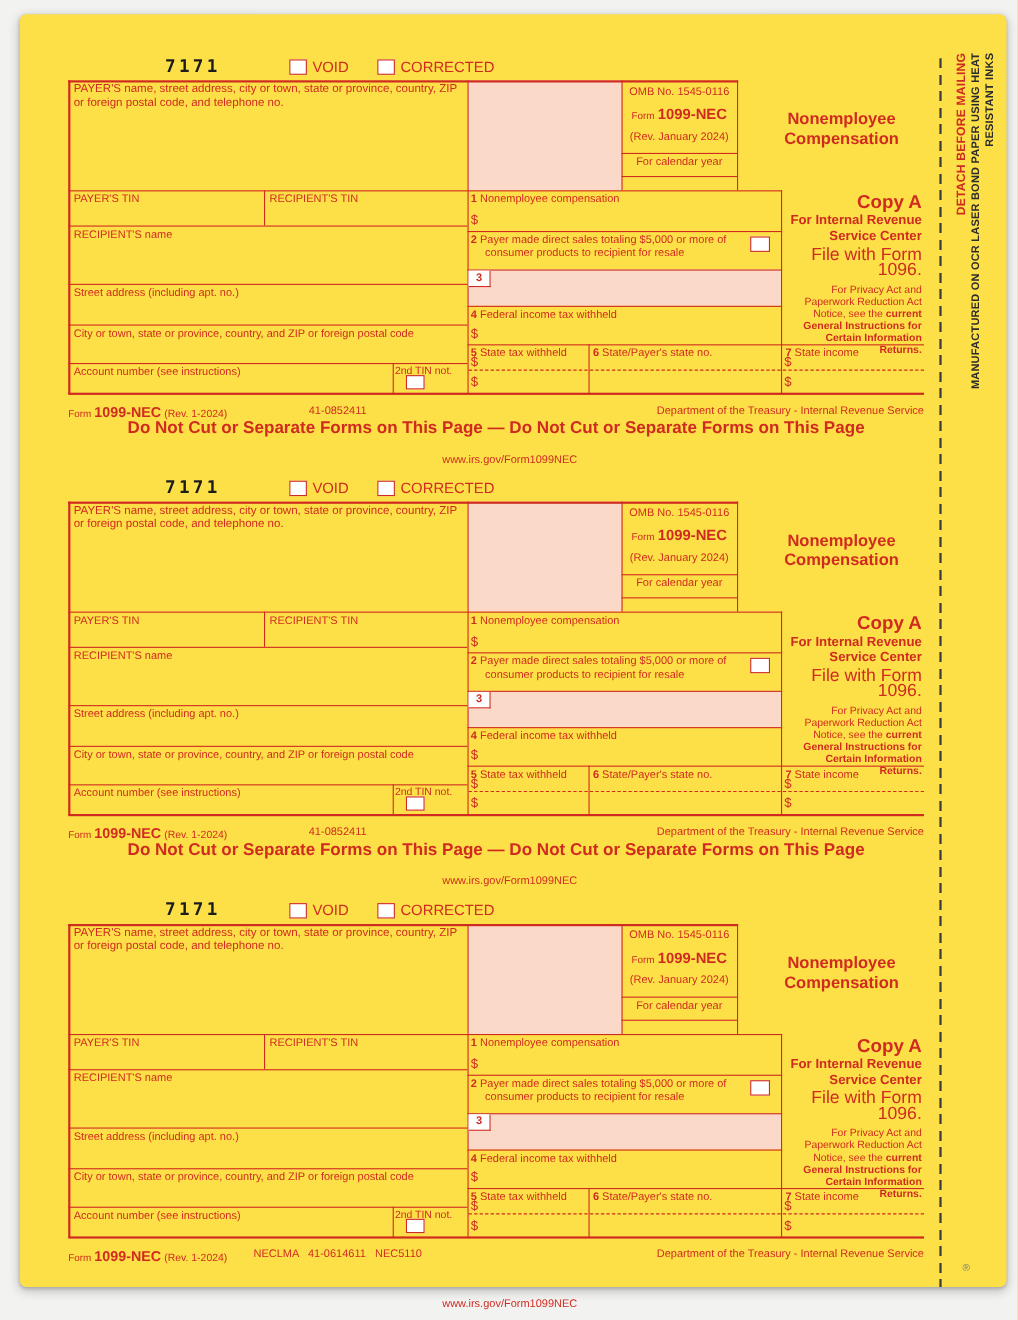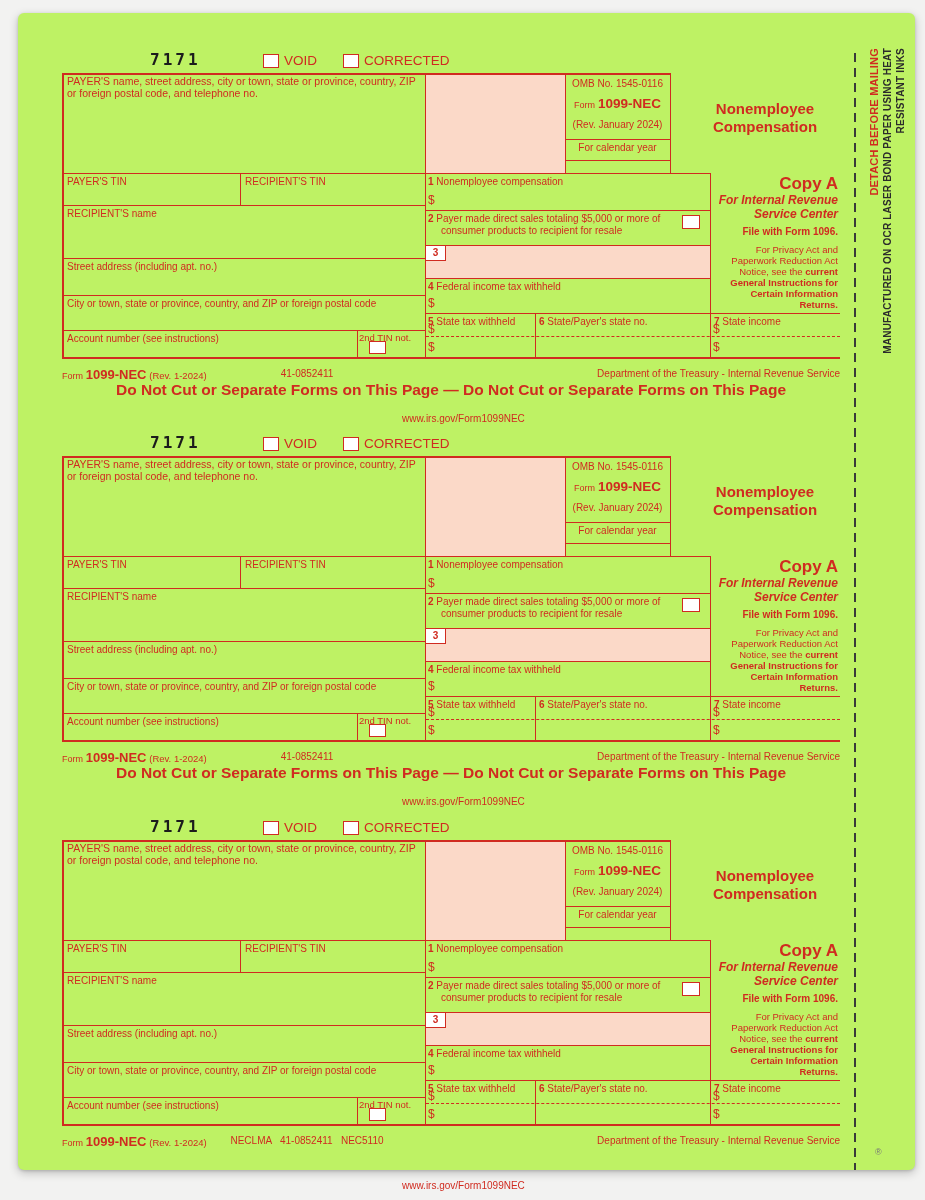--- a/index.html
+++ b/index.html
@@ -11,21 +11,21 @@
   html,body{width:925px;height:1200px;}
   body{
     background:#f2f2f1;
     font-family:"Liberation Sans",sans-serif;
     color:var(--red);
     position:relative;
     overflow:hidden;
   }
   .paper{
     position:absolute;left:18px;top:13px;width:897px;height:1157px;
-    background:#bef264;border-radius:6px;
+    background:#fde047;border-radius:6px;
     box-shadow:0 3px 10px rgba(0,0,0,.22), 0 1px 3px rgba(0,0,0,.15);
   }
   
   .form{position:absolute;left:44px;width:778px;height:352px;}
   .grid{position:absolute;left:0;top:23px;width:778px;height:285px;}
   .hl{position:absolute;height:0;border-top:1.5px solid var(--red);}
   .vl{position:absolute;width:0;border-left:1.5px solid var(--red);}
   .hd{position:absolute;height:0;border-top:1.3px dashed var(--red);}
   .t2h{border-top-width:2px;}
   .t2v{border-left-width:2px;}
@@ -41,22 +41,22 @@
     font-size:16px;letter-spacing:3px;
   }
   .hdr-lab{position:absolute;top:3px;font-size:13.5px;}
   .omb{position:absolute;left:503px;width:105px;text-align:center;font-size:10px;}
   .omb .fw{font-size:9px;}
   .omb .fn{font-weight:bold;font-size:13.5px;}
   .title{position:absolute;left:628px;top:27px;width:150px;text-align:center;
          font-weight:bold;font-size:15px;line-height:18px;}
   .copyblock{position:absolute;left:650px;top:101px;width:126px;text-align:right;}
   .copy-a{font-weight:bold;font-size:17px;line-height:19px;}
-  .copy-line{font-weight:bold;font-size:12px;line-height:14px;font-style:italic;}
-  .file-with{font-weight:bold;font-size:10px;line-height:14px;margin-top:4px;}
+  .copy-line{font-weight:bold;font-size:12px;line-height:14px;}
+  .file-with{font-weight:normal;font-size:16px;line-height:14px;margin-top:4px;}
   .privacy{font-size:9.5px;line-height:11px;margin-top:5px;}
   .privacy b{font-weight:bold;}
   .chip3{
     position:absolute;left:364px;top:173px;width:20px;height:15px;background:#fff;
     border-right:1.5px solid var(--red);border-bottom:1.5px solid var(--red);
     font-weight:bold;font-size:10px;text-align:center;line-height:14px;
   }
   .footer-row{position:absolute;top:316px;left:0;width:778px;height:15px;font-size:10px;}
   .f-left{position:absolute;left:0;top:1px;}
   .f-left .fw{font-size:9px;}
@@ -359,21 +359,21 @@
         <div class="copy-a">Copy A</div>
         <div class="copy-line">For Internal Revenue</div>
         <div class="copy-line">Service Center</div>
         <div class="file-with">File with Form 1096.</div>
         <div class="privacy"><span>For Privacy Act and Paperwork Reduction Act Notice, see the </span><b>current General Instructions for Certain Information Returns.</b></div>
       </div>
     </div>
 
     <div class="footer-row">
       <div class="f-left"><span class="fw">Form</span> <span class="fn">1099-NEC</span> <span class="rv">(Rev. 1-2024)</span></div>
-      <div class="f-codes">NECLMA   41-0852411   NEC5110</div>
+      <div class="f-codes">NECLMA   41-0614611   NEC5110</div>
       <div class="f-url">www.irs.gov/Form1099NEC</div>
       <div class="f-dept">Department of the Treasury - Internal Revenue Service</div>
     </div>
 
   </section>
 </div>
 
   <div class="perf"></div>
 
   <div class="side-text">

